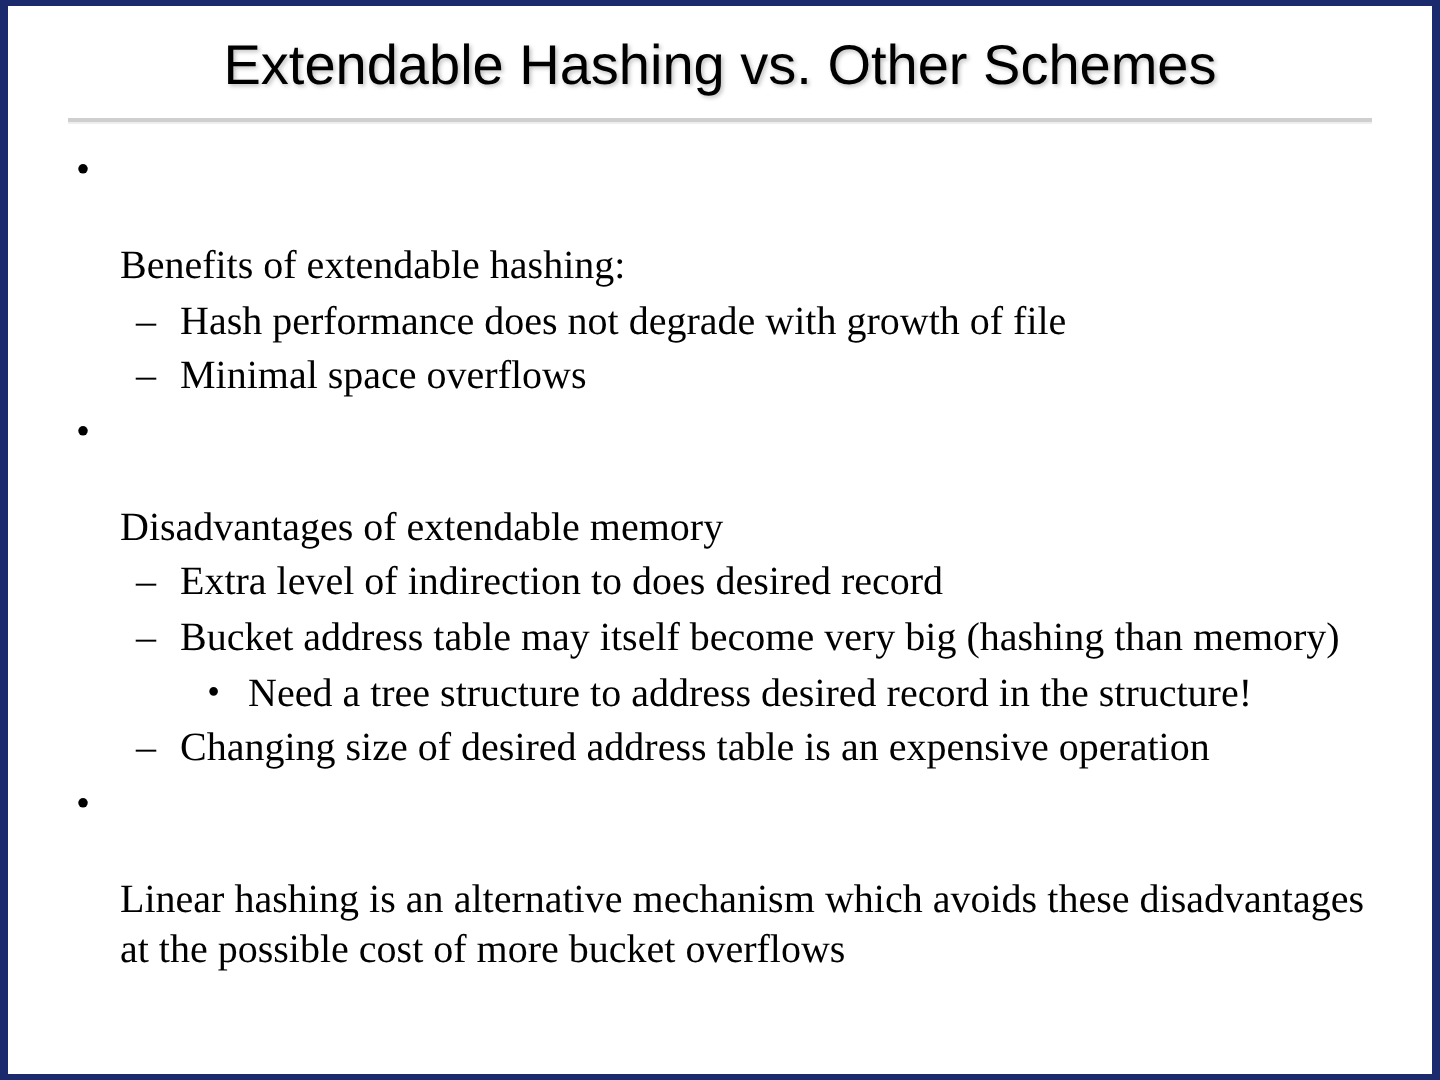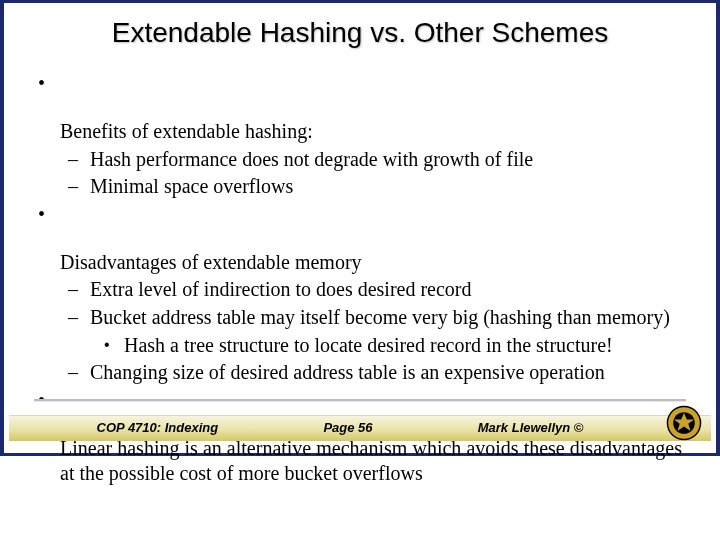--- a/index.html
+++ b/index.html
@@ -1,18 +1,18 @@
 <!DOCTYPE html>
 <html><head>
 <meta charset="utf-8">
 <style>
   * { margin: 0; padding: 0; box-sizing: border-box; }
   html, body { width: 720px; height: 540px; overflow: hidden; font-family: Arial, Helvetica, sans-serif; }
   .slide {
-    width: 720px; height: 456px;
+    width: 720px; height: 540px;
     background: #fff;
     border: 4px solid #1a2a6c;
     border-top-width: 3px;
     border-bottom-width: 3px;
     position: relative;
     display: flex; flex-direction: column;
   }
   .title-wrap {
     padding: 14px 40px 6px 40px;
   }
@@ -106,42 +106,28 @@
     <div class="b2">
       <div class="mk">–</div>
       <div class="tx">Extra level of indirection to does desired record</div>
     </div>
     <div class="b2">
       <div class="mk">–</div>
       <div class="tx justify">Bucket address table may itself become very big (hashing than memory)</div>
     </div>
     <div class="b3">
       <div class="mk">•</div>
-      <div class="tx">Hash a tree structure to locate desired record in the structure!</div>
+      <div class="tx">Need a tree structure to address desired record in the structure!</div>
     </div>
     <div class="b2">
       <div class="mk">–</div>
       <div class="tx justify">Changing size of desired address table is an expensive operation</div>
     </div>
 
     <div class="b1">
       <div class="mk">•</div>
       <div class="tx justify">Linear hashing is an alternative mechanism which avoids these disadvantages at the possible cost of more bucket overflows</div>
     </div>
 
   </div>
 
-  <div class="footer">
-    <div class="footer-line"></div>
-    <div class="footer-grad"></div>
-    <div class="footer-text">
-      <span>COP 4710: Indexing</span>
-      <span>Page 56</span>
-      <span>Mark Llewellyn ©</span>
-    </div>
-    <svg class="logo" viewBox="0 0 100 100">
-      <circle cx="50" cy="50" r="46" fill="#c9a227" stroke="#000" stroke-width="4"></circle>
-      <circle cx="50" cy="50" r="30" fill="#000"></circle>
-      <path d="M50 22 L58 40 L78 40 L62 52 L68 72 L50 60 L32 72 L38 52 L22 40 L42 40 Z" fill="#c9a227"></path>
-    </svg>
-  </div>
 
 </div>
 
 </body></html>

